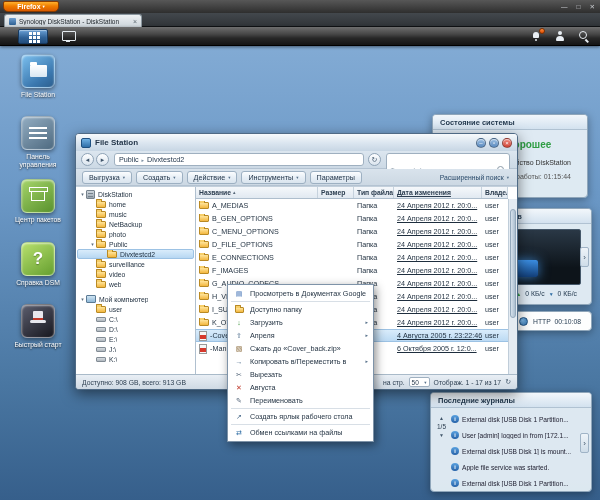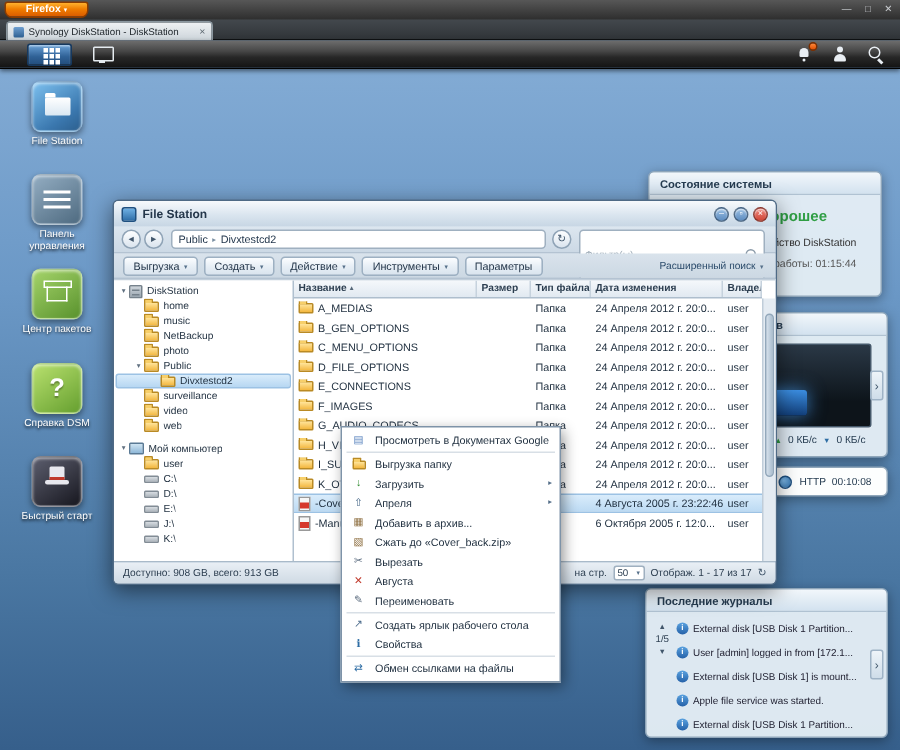--- a/index.html
+++ b/index.html
@@ -163,21 +163,21 @@
   .tico-server{width:9px;height:9px;background:linear-gradient(#cfd6dc,#9aa6b0);border:1px solid #76828c;border-radius:1px;position:relative;}
   .tico-server::after{content:"";position:absolute;left:1px;right:1px;top:2px;height:1px;background:#76828c;box-shadow:0 3px 0 #76828c;}
   .tico-computer{width:10px;height:8px;border:1px solid #5a7a95;background:linear-gradient(#cfe4f2,#8fb8d8);border-radius:1px;}
   .tico-drive{width:10px;height:5px;background:linear-gradient(#d8dde2,#aeb6bd);border:1px solid #828c95;border-radius:1px;}
   .tlbl{overflow:hidden;text-overflow:ellipsis;}
   .fs-list{flex:1;position:relative;overflow:hidden;}
   .fs-cols{height:12px;display:flex;background:linear-gradient(#f5f8fb,#e1e9f1);border-bottom:1px solid #aebecd;margin-right:9px;}
   .fl-h{border-right:1px solid #c6d2dd;font-size:6.8px;font-weight:bold;color:#2c3e50;line-height:11px;
     padding-left:3px;display:flex;gap:2px;overflow:hidden;white-space:nowrap;}
   .sort{font-size:5px;color:#567;}
-  .c0{width:122px;flex:none;} .c1{width:36px;flex:none;} .c2{width:40px;flex:none;} .c3{width:88px;flex:none;} .c4{flex:1;}
+  .c0{width:122px;flex:none;} .c1{width:36px;flex:none;} .c2{width:40px;flex:none;} .c3{width:88px;flex:none;text-decoration:underline;} .c4{flex:1;}
   #fsrows{margin-right:9px;}
   .frow{height:13px;display:flex;align-items:center;font-size:7.2px;color:#1e2e3e;}
   .frow.sel{background:linear-gradient(#d9ecfb,#bcdaf3);border-top:1px solid #9cc2e4;border-bottom:1px solid #9cc2e4;}
   .fc{padding-left:3px;overflow:hidden;white-space:nowrap;}
   .fc.c0{display:flex;align-items:center;gap:3px;}
   .fc.c1{text-align:right;padding-right:5px;}
   .fico-pdf{display:inline-block;width:8px;height:10px;background:#f6f6f6;border:1px solid #999;position:relative;flex:none;}
   .fico-pdf::after{content:"";position:absolute;left:0;right:0;top:3px;height:4px;background:#d6382c;}
   .vscroll{position:absolute;right:0;top:12px;bottom:0;width:9px;background:#e4ebf2;border-left:1px solid #c0cdd9;}
   .vthumb{position:absolute;left:1px;right:1px;top:10px;height:62%;background:linear-gradient(90deg,#d6e1ec,#abbecf);
@@ -643,29 +643,28 @@
         <span>Отображ. 1 - 17 из 17</span>
         <span class="st-refresh">↻</span>
       </div>
     </div>
 
     <div class="ctx" id="ctxmenu">
         <div class="menu-item"><span class="mico" style="color: rgb(74, 120, 184);">▤</span><span>Просмотреть в Документах Google</span></div>
         <div class="menu-sep"></div>
         <div class="menu-item"><span class="mico">
             <span class="mfold"></span>
-          </span><span>Выгрузка папку</span></div>
+          </span><span>Доступно папку</span></div>
         <div class="menu-item"><span class="mico" style="color: rgb(46, 139, 46);">↓</span><span>Загрузить</span><span class="msub">▸</span></div>
         <div class="menu-item"><span class="mico" style="color: rgb(74, 106, 138);">⇧</span><span>Апреля</span><span class="msub">▸</span></div>
-        <div class="menu-item"><span class="mico" style="color: rgb(138, 106, 58);">▦</span><span>Добавить в архив...</span></div>
         <div class="menu-item"><span class="mico" style="color: rgb(138, 106, 58);">▧</span><span>Сжать до «Cover_back.zip»</span></div>
+        <div class="menu-item"><span class="mico" style="color: rgb(74, 106, 138);">→</span><span>Копировать в/Переместить в</span><span class="msub">▸</span></div>
         <div class="menu-item"><span class="mico" style="color: rgb(85, 102, 122);">✂</span><span>Вырезать</span></div>
         <div class="menu-item"><span class="mico" style="color: rgb(192, 57, 43);">✕</span><span>Августа</span></div>
         <div class="menu-item"><span class="mico" style="color: rgb(85, 102, 122);">✎</span><span>Переименовать</span></div>
         <div class="menu-sep"></div>
         <div class="menu-item"><span class="mico" style="color: rgb(74, 106, 138);">↗</span><span>Создать ярлык рабочего стола</span></div>
-        <div class="menu-item"><span class="mico" style="color: rgb(46, 109, 164);">ℹ</span><span>Свойства</span></div>
         <div class="menu-sep"></div>
         <div class="menu-item"><span class="mico" style="color: rgb(46, 109, 164);">⇄</span><span>Обмен ссылками на файлы</span></div>
       </div>
 
   </div>
 </div>
 
 </body></html>

